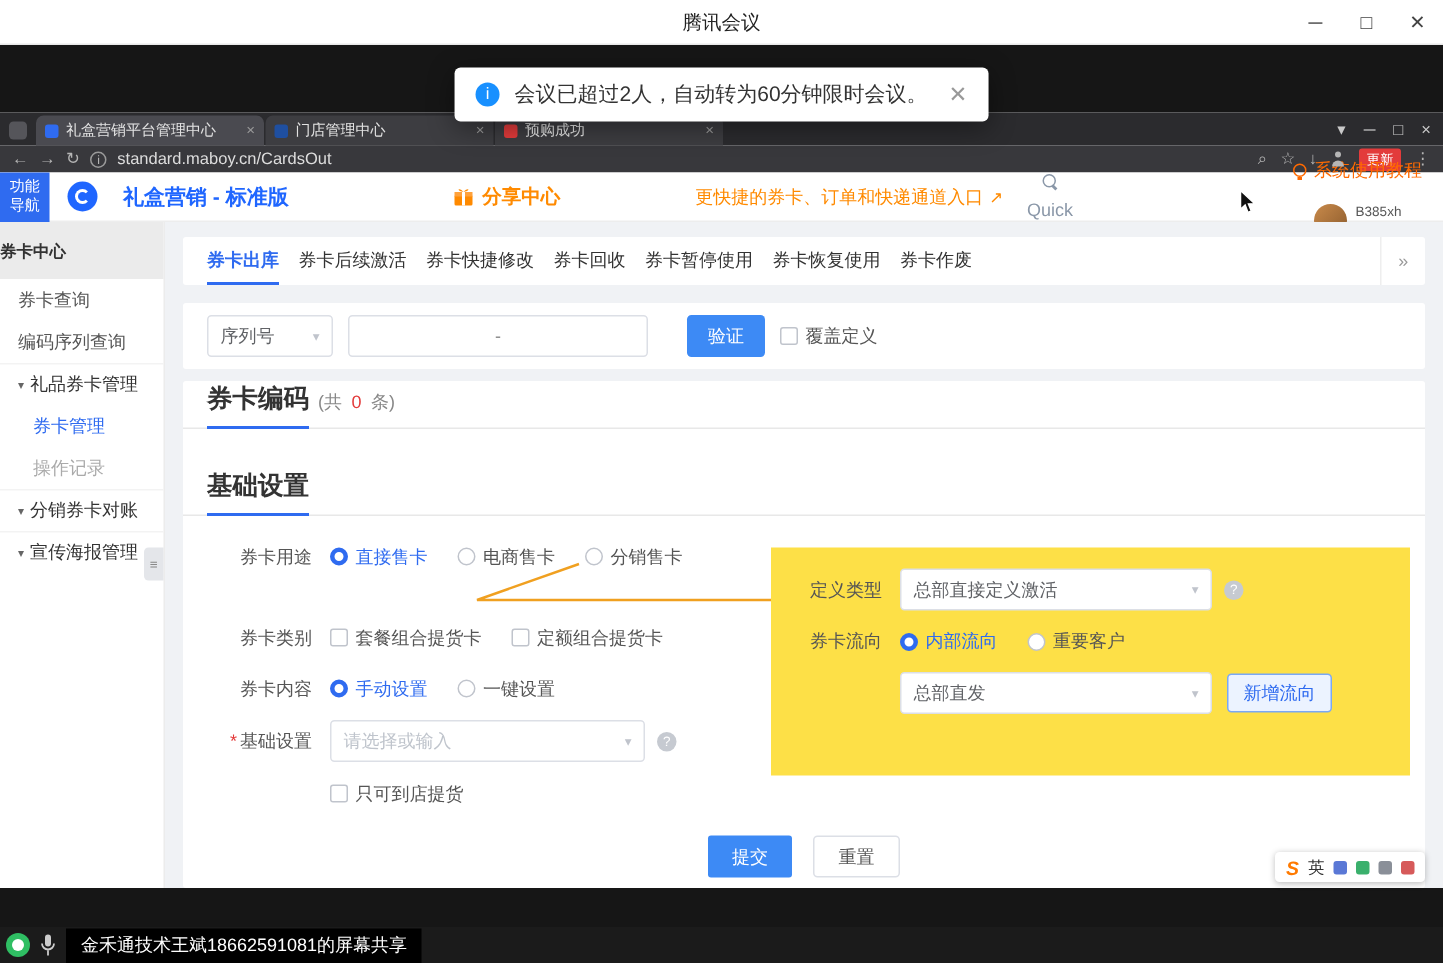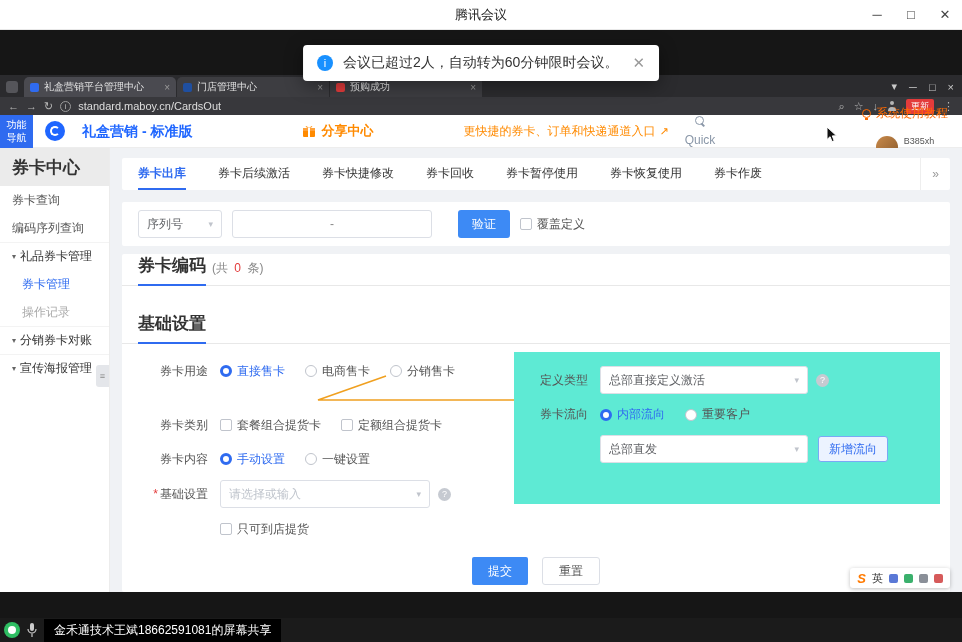--- a/index.html
+++ b/index.html
@@ -70,33 +70,33 @@
   .user-wrap { display:flex; align-items:center; gap:6px; }
   .avatar { width:22px; height:22px; border-radius:50%; background:linear-gradient(135deg,#c98a4b,#8a5a2b); flex:none; }
   .user-names { display:flex; flex-direction:column; line-height:1.15; }
   .user-names .n1 { font-size:9px; color:#555; }
   .user-names .n2 { font-size:9px; color:#999; }
 
   
   .app-body { flex:1; display:flex; background:#f0f2f5; overflow:hidden; }
 
   .sidebar { width:110px; background:#fff; flex:none; position:relative; border-right:1px solid #ececec; }
-  .side-title { height:38px; background:#ebebeb; display:flex; align-items:center; padding-left:12px; font-weight:bold; font-size:17px; color:#333; }
+  .side-title { height:38px; background:#ebebeb; display:flex; align-items:center; font-weight:bold; font-size:11px; color:#333; }
   .side-item { height:28px; display:flex; align-items:center; padding-left:12px; font-size:12px; color:#555; gap:4px; }
   .side-item.group { color:#333; border-top:1px solid #f3f3f3; }
   .side-item .caret { font-size:8px; color:#666; flex:none; }
   .side-item.child { padding-left:22px; }
   .side-item.active { color:#2f6bf0; }
   .side-item.dim { color:#aaa; }
   .side-collapse { position:absolute; right:0; top:217px; width:13px; height:22px; background:#e4e6ea; color:#888; font-size:9px;
                    display:flex; align-items:center; justify-content:center; border-radius:3px 0 0 3px; }
 
   .main { flex:1; padding:10px 12px 0 12px; display:flex; flex-direction:column; overflow:hidden; }
 
-  .tabs-card { background:#fff; height:32px; display:flex; align-items:stretch; padding:0 16px; gap:32px; position:relative; flex:none; border-radius:2px; }
+  .tabs-card { background:#fff; height:32px; display:flex; align-items:stretch; padding:0 16px; gap:13px; position:relative; flex:none; border-radius:2px; }
   .mtab { font-size:12px; color:#333; display:flex; align-items:center; border-bottom:2px solid transparent; white-space:nowrap; }
   .mtab.active { color:#2f6bf0; font-weight:bold; border-bottom-color:#2f6bf0; }
   .tabs-collapse { position:absolute; right:0; top:0; bottom:0; width:30px; border-left:1px solid #eee; display:flex;
                    align-items:center; justify-content:center; color:#999; font-size:12px; }
 
   .search-card { background:#fff; height:44px; margin-top:12px; display:flex; align-items:center; padding:0 16px; gap:10px; flex:none; border-radius:2px; }
   .select { height:28px; border:1px solid #dcdfe6; border-radius:3px; background:#fff; display:flex; align-items:center;
             padding:0 8px; gap:6px; font-size:12px; color:#606266; }
   .select .val { flex:1; white-space:nowrap; overflow:hidden; }
   .select .caret-d { color:#c0c4cc; font-size:9px; flex:none; }
@@ -121,21 +121,21 @@
   .left-col { width:380px; }
   .frow { display:flex; align-items:center; margin-bottom:8px; min-height:26px; }
   .frow.gap-lg { margin-bottom:28px; }
   .flabel { width:70px; text-align:right; margin-right:12px; font-size:12px; color:#555; flex:none; }
   .req { color:#e33b3b; font-style:normal; margin-right:2px; }
   .opts { display:flex; align-items:center; gap:20px; }
   .brand-select { width:210px; }
   .info-dot { width:13px; height:13px; border-radius:50%; background:#c6cad1; color:#fff; font-size:9px; font-style:normal;
               display:inline-flex; align-items:center; justify-content:center; margin-left:8px; flex:none; }
 
-  .right-panel { position:absolute; left:392px; right:10px; top:8px; height:152px; background:#5eead4; padding:14px 16px; }
+  .right-panel { position:absolute; left:392px; right:10px; top:21px; height:152px; background:#fde047; padding:14px 16px; }
   .rrow { display:flex; align-items:center; margin-bottom:12px; }
   .rlabel { width:58px; text-align:right; margin-right:12px; font-size:12px; color:#555; flex:none; }
   .rp-select { width:208px; background:#fff; }
   .btn-ghost { height:26px; background:#ecf3ff; border:1px solid #7aa8f5; color:#2f6bf0; border-radius:3px; padding:0 10px; font-size:12px; margin-left:10px; }
 
   .arrow-svg { position:absolute; left:96px; top:22px; width:400px; height:50px; pointer-events:none; }
 
   .submit-row { height:42px; display:flex; align-items:center; justify-content:center; gap:14px; flex:none; }
   .btn-submit { height:28px; background:#3d8af5; color:#fff; border:none; border-radius:2px; padding:0 16px; font-size:12px; }
   .btn-reset { height:28px; background:#fff; color:#555; border:1px solid #dcdfe6; border-radius:3px; padding:0 16px; font-size:12px; }

